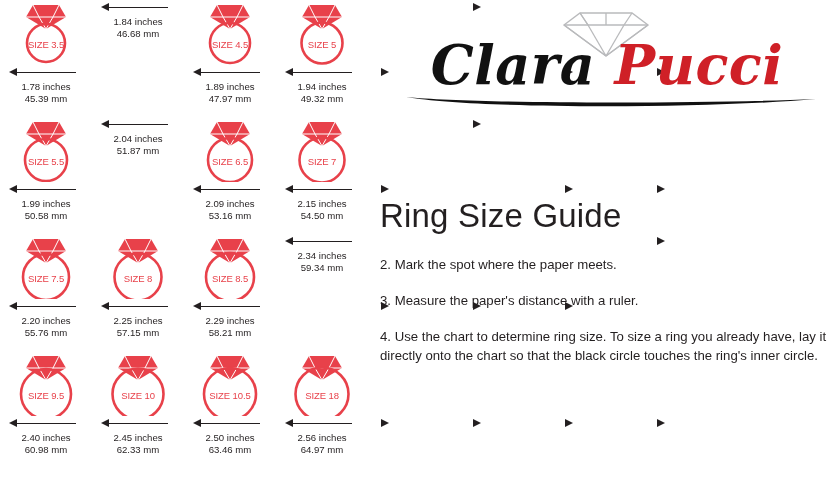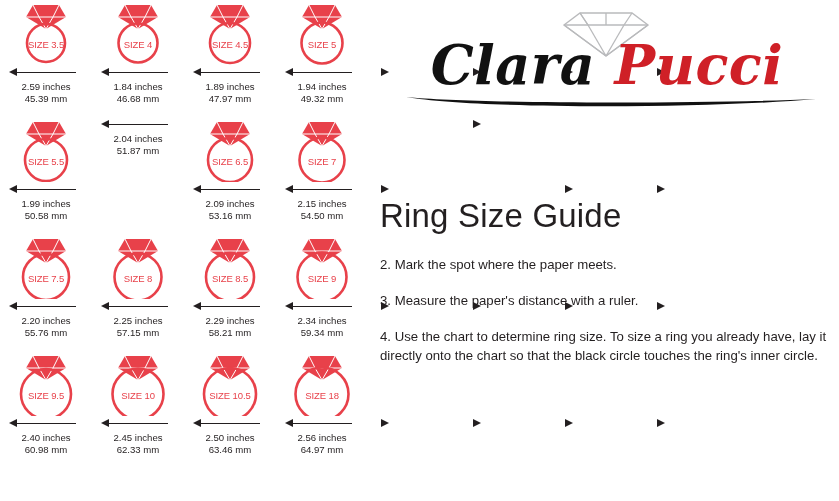--- a/index.html
+++ b/index.html
@@ -192,38 +192,26 @@
             <circle cx="35" cy="40" r="19" fill="none" stroke="#e8414a" stroke-width="2.6"></circle>
           </svg>
           <div class="ring-label">SIZE 3.5</div>
         </div>
         <div class="arrow">
           <span class="head left"></span>
             <span class="bar"></span>
             <span class="head right"></span>
         </div>
         <div class="measure">
-          <div>2.59 inches</div>
+          <div>1.78 inches</div>
           <div>45.39 mm</div>
         </div>
       </div>
 
       <div class="cell">
-        <div class="ring">
-          <svg width="70" height="62" viewBox="0 0 70 62">
-            <polygon points="35,2 22,2 15,14 35,26 55,14 48,2" fill="#e8414a"></polygon>
-            <line x1="22" y1="2" x2="28" y2="14" stroke="#ffffff" stroke-width="1"></line>
-            <line x1="48" y1="2" x2="42" y2="14" stroke="#ffffff" stroke-width="1"></line>
-            <line x1="15" y1="14" x2="55" y2="14" stroke="#ffffff" stroke-width="1"></line>
-            <line x1="28" y1="14" x2="35" y2="26" stroke="#ffffff" stroke-width="1"></line>
-            <line x1="42" y1="14" x2="35" y2="26" stroke="#ffffff" stroke-width="1"></line>
-            <circle cx="35" cy="40" r="19.5" fill="none" stroke="#e8414a" stroke-width="2.6"></circle>
-          </svg>
-          <div class="ring-label">SIZE 4</div>
-        </div>
         <div class="arrow">
           <span class="head left"></span>
             <span class="bar"></span>
             <span class="head right"></span>
         </div>
         <div class="measure">
           <div>1.84 inches</div>
           <div>46.68 mm</div>
         </div>
       </div>
@@ -430,32 +418,20 @@
             <span class="bar"></span>
             <span class="head right"></span>
         </div>
         <div class="measure">
           <div>2.29 inches</div>
           <div>58.21 mm</div>
         </div>
       </div>
 
       <div class="cell">
-        <div class="ring">
-          <svg width="70" height="62" viewBox="0 0 70 62">
-            <polygon points="35,2 22,2 15,14 35,26 55,14 48,2" fill="#e8414a"></polygon>
-            <line x1="22" y1="2" x2="28" y2="14" stroke="#ffffff" stroke-width="1"></line>
-            <line x1="48" y1="2" x2="42" y2="14" stroke="#ffffff" stroke-width="1"></line>
-            <line x1="15" y1="14" x2="55" y2="14" stroke="#ffffff" stroke-width="1"></line>
-            <line x1="28" y1="14" x2="35" y2="26" stroke="#ffffff" stroke-width="1"></line>
-            <line x1="42" y1="14" x2="35" y2="26" stroke="#ffffff" stroke-width="1"></line>
-            <circle cx="35" cy="40" r="24.5" fill="none" stroke="#e8414a" stroke-width="2.6"></circle>
-          </svg>
-          <div class="ring-label">SIZE 9</div>
-        </div>
         <div class="arrow">
           <span class="head left"></span>
             <span class="bar"></span>
             <span class="head right"></span>
         </div>
         <div class="measure">
           <div>2.34 inches</div>
           <div>59.34 mm</div>
         </div>
       </div>

